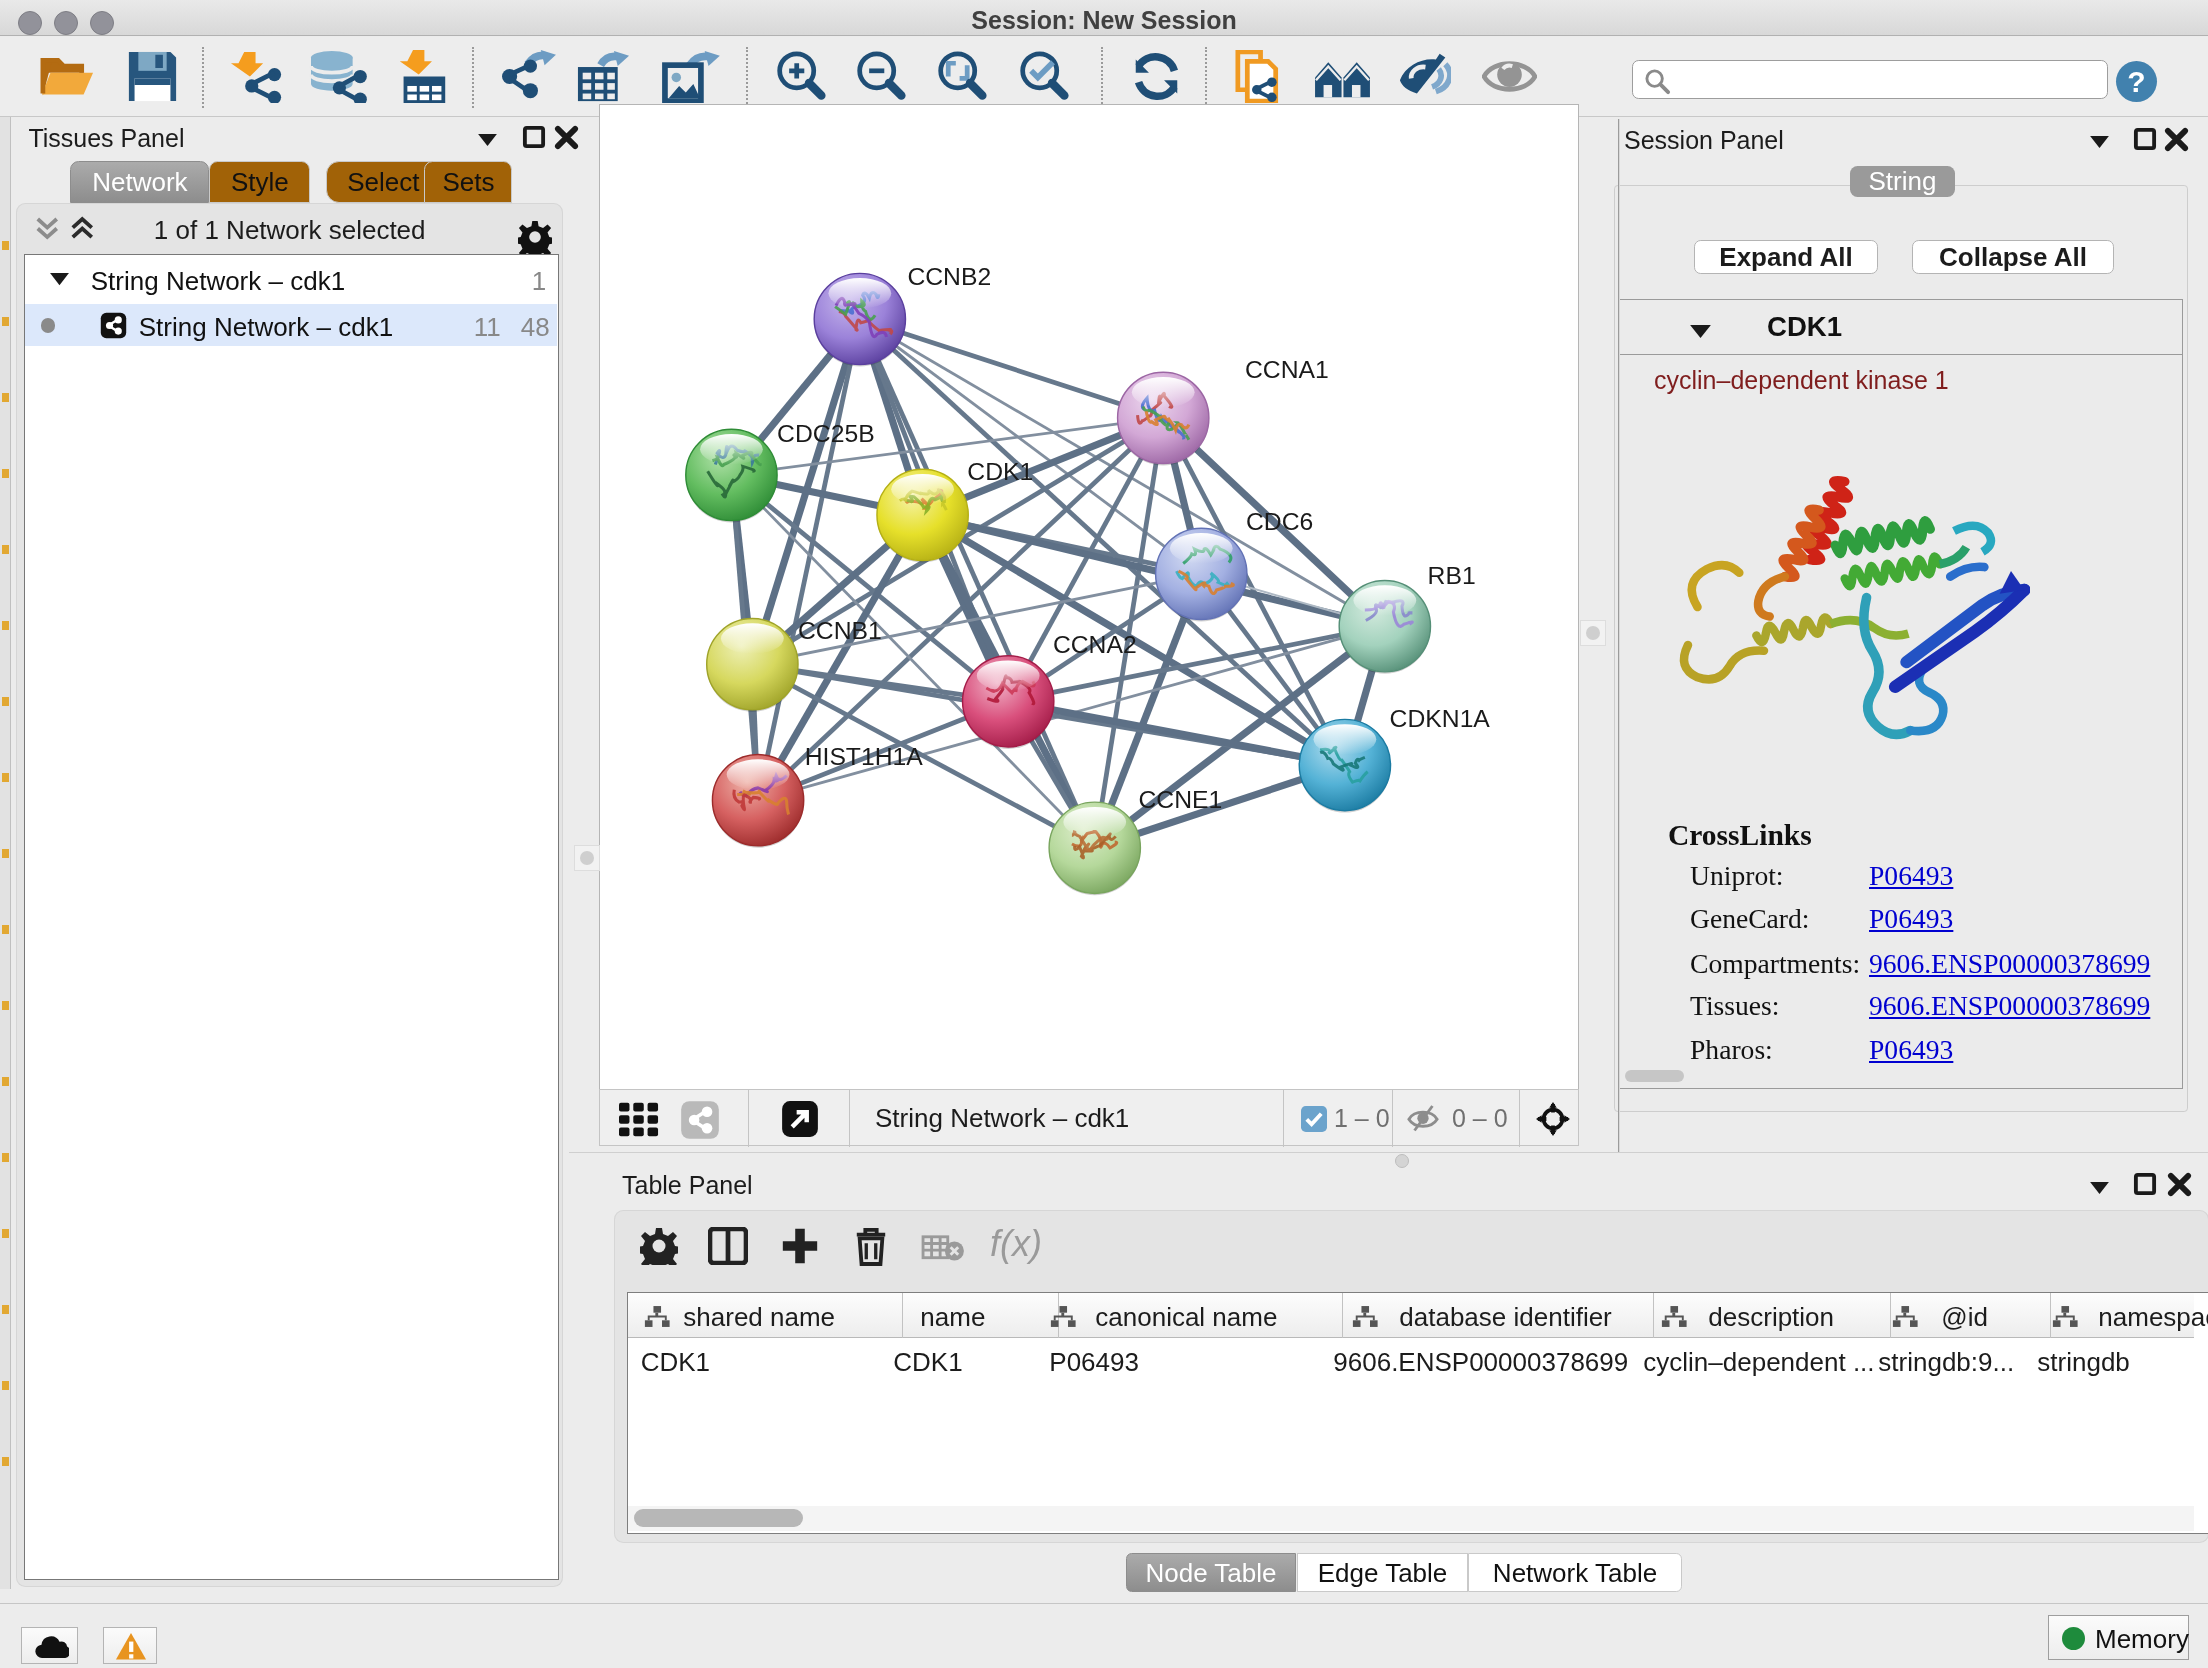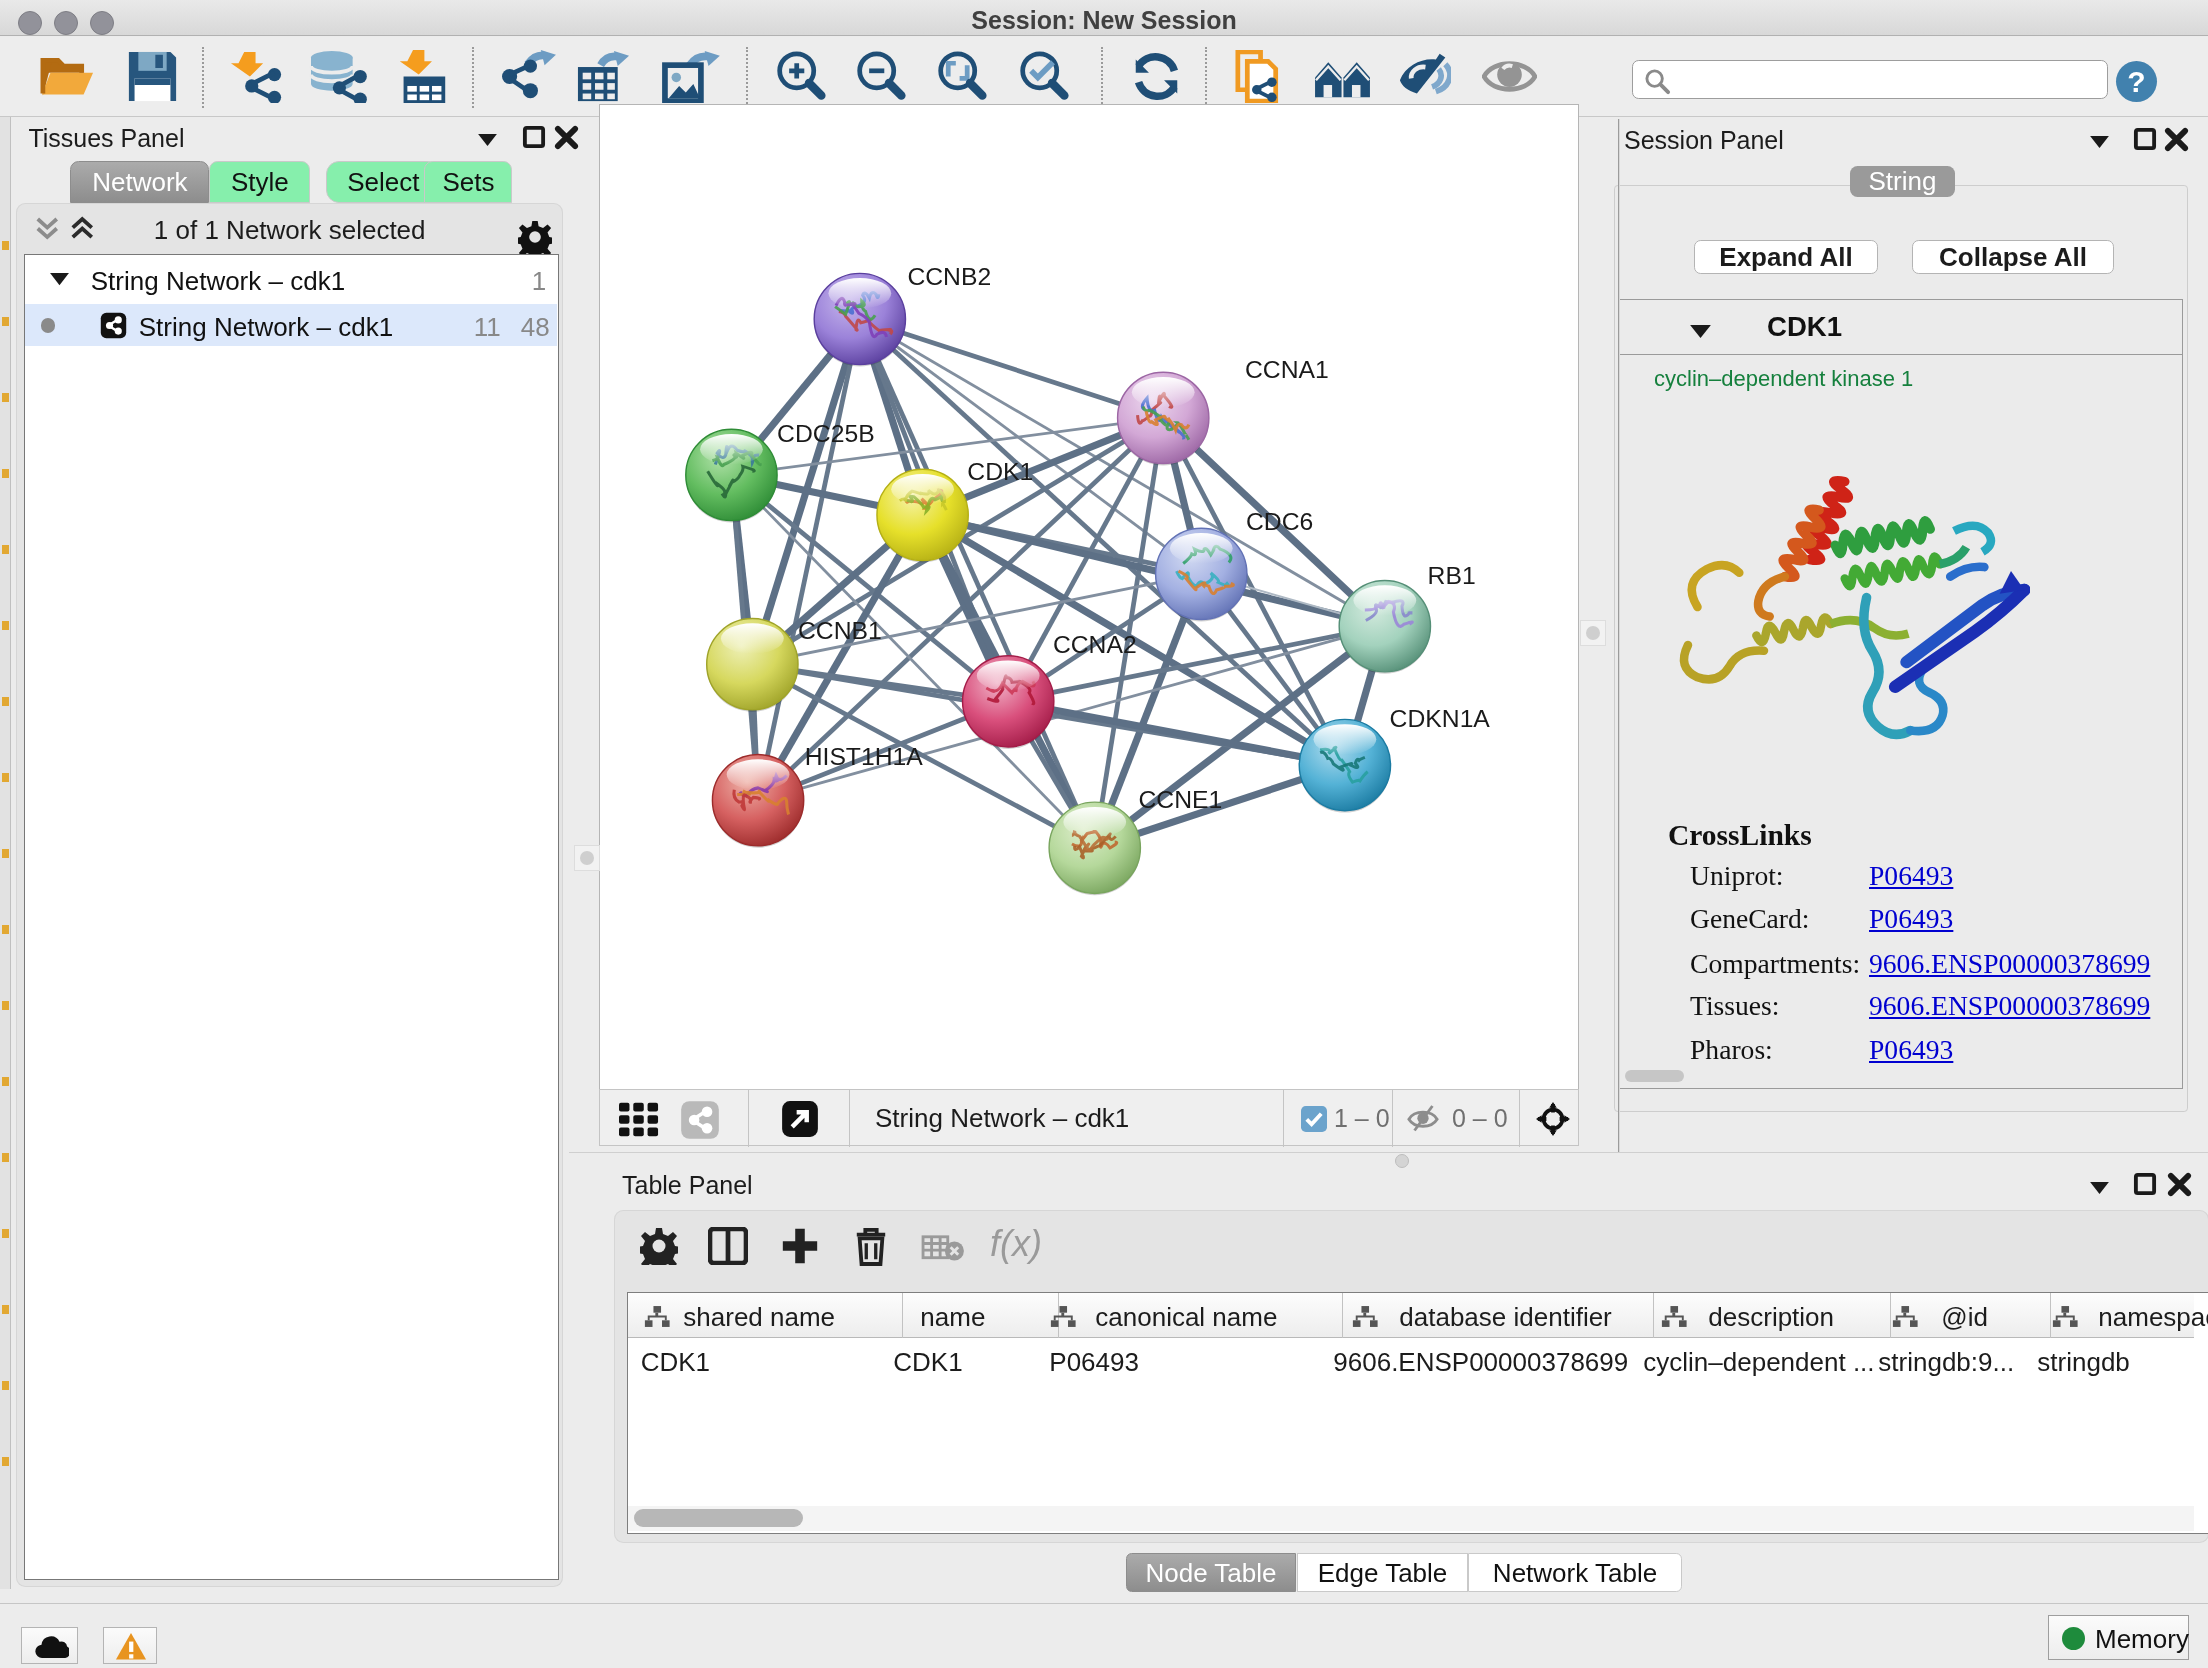--- a/index.html
+++ b/index.html
@@ -25,21 +25,21 @@
 
 
 #leftstrip { position:absolute; left:0; top:117px; width:11.4px; height:1472px; background:#e2e2e2; border-right:1px solid #c0c0c0; }
 
 
 #cpanel { position:absolute; left:12.4px; top:117px; width:556px; height:1472px; background:#ececec; }
 .panhead { font-size:25px; color:#1c1c1c; }
 .winbtn { position:absolute; top:0; }
 #cp-tabs { position:absolute; left:58px; top:44px; height:42px; }
 .tab { position:absolute; top:0; height:42px; text-align:center; font-size:26px; color:#111;
-  background:#86efac; border:1px solid #c9c9c9; border-radius:8.6px 8.6px 0 0; line-height:41px; }
+  background:#a16207; border:1px solid #c9c9c9; border-radius:8.6px 8.6px 0 0; line-height:41px; }
 .tabsel { background:linear-gradient(#ababab,#8d8d8d); color:#fff; border-color:#8d8d8d; }
 #cp-box { position:absolute; left:3.8px; top:86px; width:547px; height:1384px; background:#e4e4e4; border-radius:9.5px; box-shadow:0 0 0 1px #d6d6d6 inset; }
 #cp-selbar { position:absolute; left:0px; top:0px; width:547px; height:51px;border-radius:8px; }
 #cp-tree { position:absolute; left:7.6px; top:51px; width:535px; height:1326px; background:#fff; border:1.9px solid #777; }
 .trow { position:absolute; left:0; width:532px; font-size:26px; color:#111; }
 #trow2 { background:#dce8fb; }
 
 
 #netpanel { position:absolute; left:599px; top:104px; width:980px; height:996px; background:#fff; border:1px solid #b5b5b5; }
 #netbar { position:absolute; left:599px; top:1089px; width:980px; height:57px; background:#efefef; border:1px solid #c4c4c4; }
@@ -561,21 +561,21 @@
   <div style="position:absolute;left:32px;top:68px;width:574px;height:927px;background:#ebebeb;border:1px solid #cdcdcd;border-radius:3.8px;"></div>
   <div style="position:absolute;left:268px;top:49px;width:105px;height:31px;background:#9a9a9a;border-radius:7.6px;color:#fff;font-size:26px;text-align:center;line-height:31px;">String</div>
   <div style="position:absolute;left:112px;top:123px;width:184px;height:34px;background:#fff;border:1px solid #b4b4b4;border-radius:6.7px;font-size:26px;font-weight:bold;color:#1c1c1c;text-align:center;line-height:32px;">Expand All</div>
   <div style="position:absolute;left:330px;top:123px;width:202px;height:34px;background:#fff;border:1px solid #b4b4b4;border-radius:6.7px;font-size:26px;font-weight:bold;color:#1c1c1c;text-align:center;line-height:32px;">Collapse All</div>
   <div style="position:absolute;left:37px;top:182px;width:564px;height:790px;background:#ebebeb;border:1px solid #9a9a9a;">
     <svg style="position:absolute;left:68px;top:23px;" width="25px" height="17" viewBox="0 0 26 18">
         <path d="M2 2 h22 l-11 14 z" fill="#1a1a1a"></path>
       </svg>
     <div style="position:absolute;left:147px;top:11.4px;font-size:27.6px;font-weight:bold;color:#111;">CDK1</div>
     <div style="position:absolute;left:0px;top:54px;width:562px;height:734px;border-top:1px solid #9a9a9a;">
-      <div style="position:absolute;left:34px;top:11.4px;font-size:22px;color:#15803d;">cyclin–dependent kinase 1</div>
+      <div style="position:absolute;left:34px;top:11.4px;font-size:25px;color:#7f1d1d;">cyclin–dependent kinase 1</div>
       <svg style="position:absolute;left:49px;top:100px;" width="361" height="304" viewBox="0 0 380 320">
 <path d="M148 110 Q169 114 152 102 Q135 89 155 94 Q176 98 159 85 Q142 73 163 77 Q184 82 166 69 Q149 56 170 61 Q191 65 174 53 Q157 40 178 44 Q198 49 181 36 Q164 24 185 28" fill="none" stroke="#cf2317" stroke-width="10" stroke-linecap="round"></path>
 <path d="M122 128 Q141 132 126 119 Q112 106 131 110 Q150 115 136 102 Q121 89 140 93 Q159 97 144 84 Q130 71 149 76 Q168 80 154 67 Q139 54 158 58" fill="none" stroke="#d4581d" stroke-width="10" stroke-linecap="round"></path>
 <path d="M122 128 q-24 6 -28 26 q-2 14 12 16" fill="none" stroke="#cf7a1e" stroke-width="9" stroke-linecap="round"></path>
 <path d="M175 95 Q182 113 183 94 Q184 74 192 92 Q199 110 200 91 Q201 71 208 89 Q216 108 217 88 Q218 68 225 86 Q232 105 233 85 Q234 65 242 84 Q249 102 250 82 Q251 63 258 81 Q266 99 267 79 Q268 60 275 78" fill="none" stroke="#2f9e3f" stroke-width="10" stroke-linecap="round"></path>
 <path d="M185 130 Q192 147 193 129 Q195 111 202 128 Q208 144 210 126 Q212 108 218 125 Q225 142 227 124 Q228 106 235 122 Q242 139 243 121 Q245 103 252 120 Q258 137 260 119 Q262 101 268 118 Q275 134 277 116 Q278 98 285 115" fill="none" stroke="#43aa35" stroke-width="9" stroke-linecap="round"></path>
 <path d="M285 115 q20 -4 28 -18" fill="none" stroke="#2aa06a" stroke-width="9"></path>
 <path d="M300 80 q24 -12 36 2 q8 12 -6 20" fill="none" stroke="#28a8c0" stroke-width="9"></path>
 <path d="M30 160 q-16 -26 10 -40 q20 -10 34 4" fill="none" stroke="#c8a422" stroke-width="9" stroke-linecap="round"></path>
 <path d="M20 200 q-12 24 10 34 q22 8 34 -12 q10 -18 36 -16" fill="none" stroke="#b8a226" stroke-width="9" stroke-linecap="round"></path>

